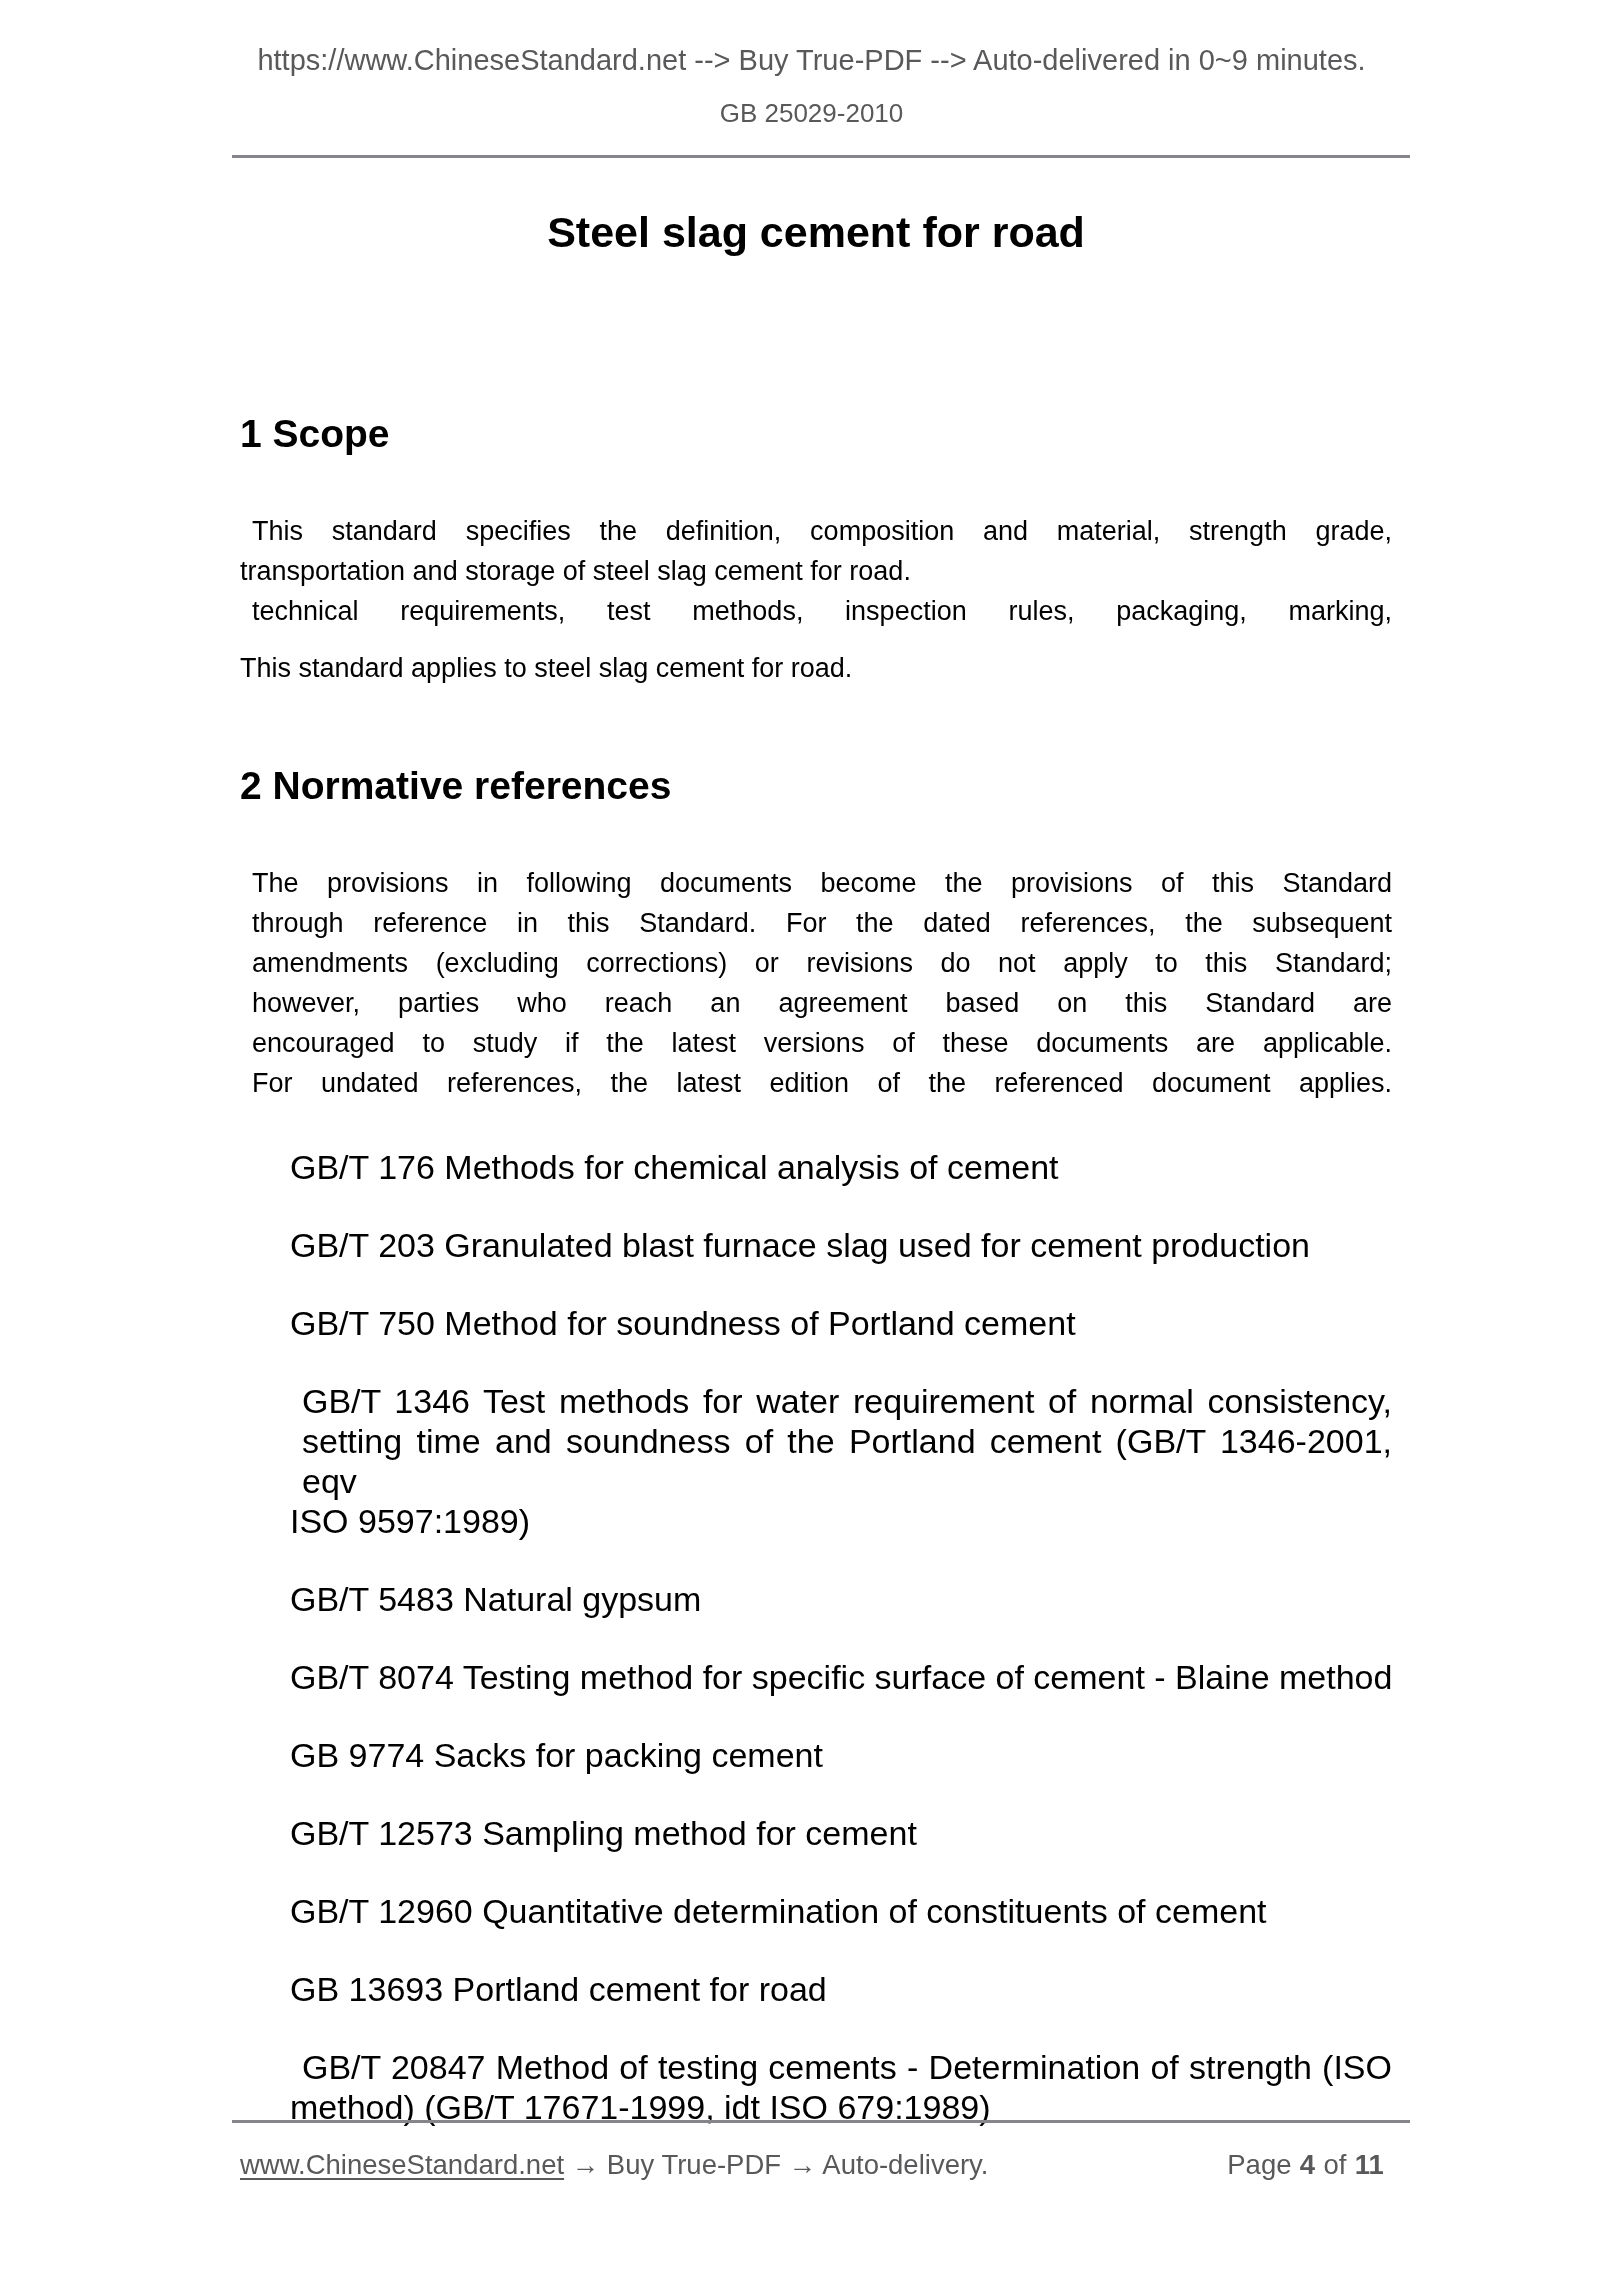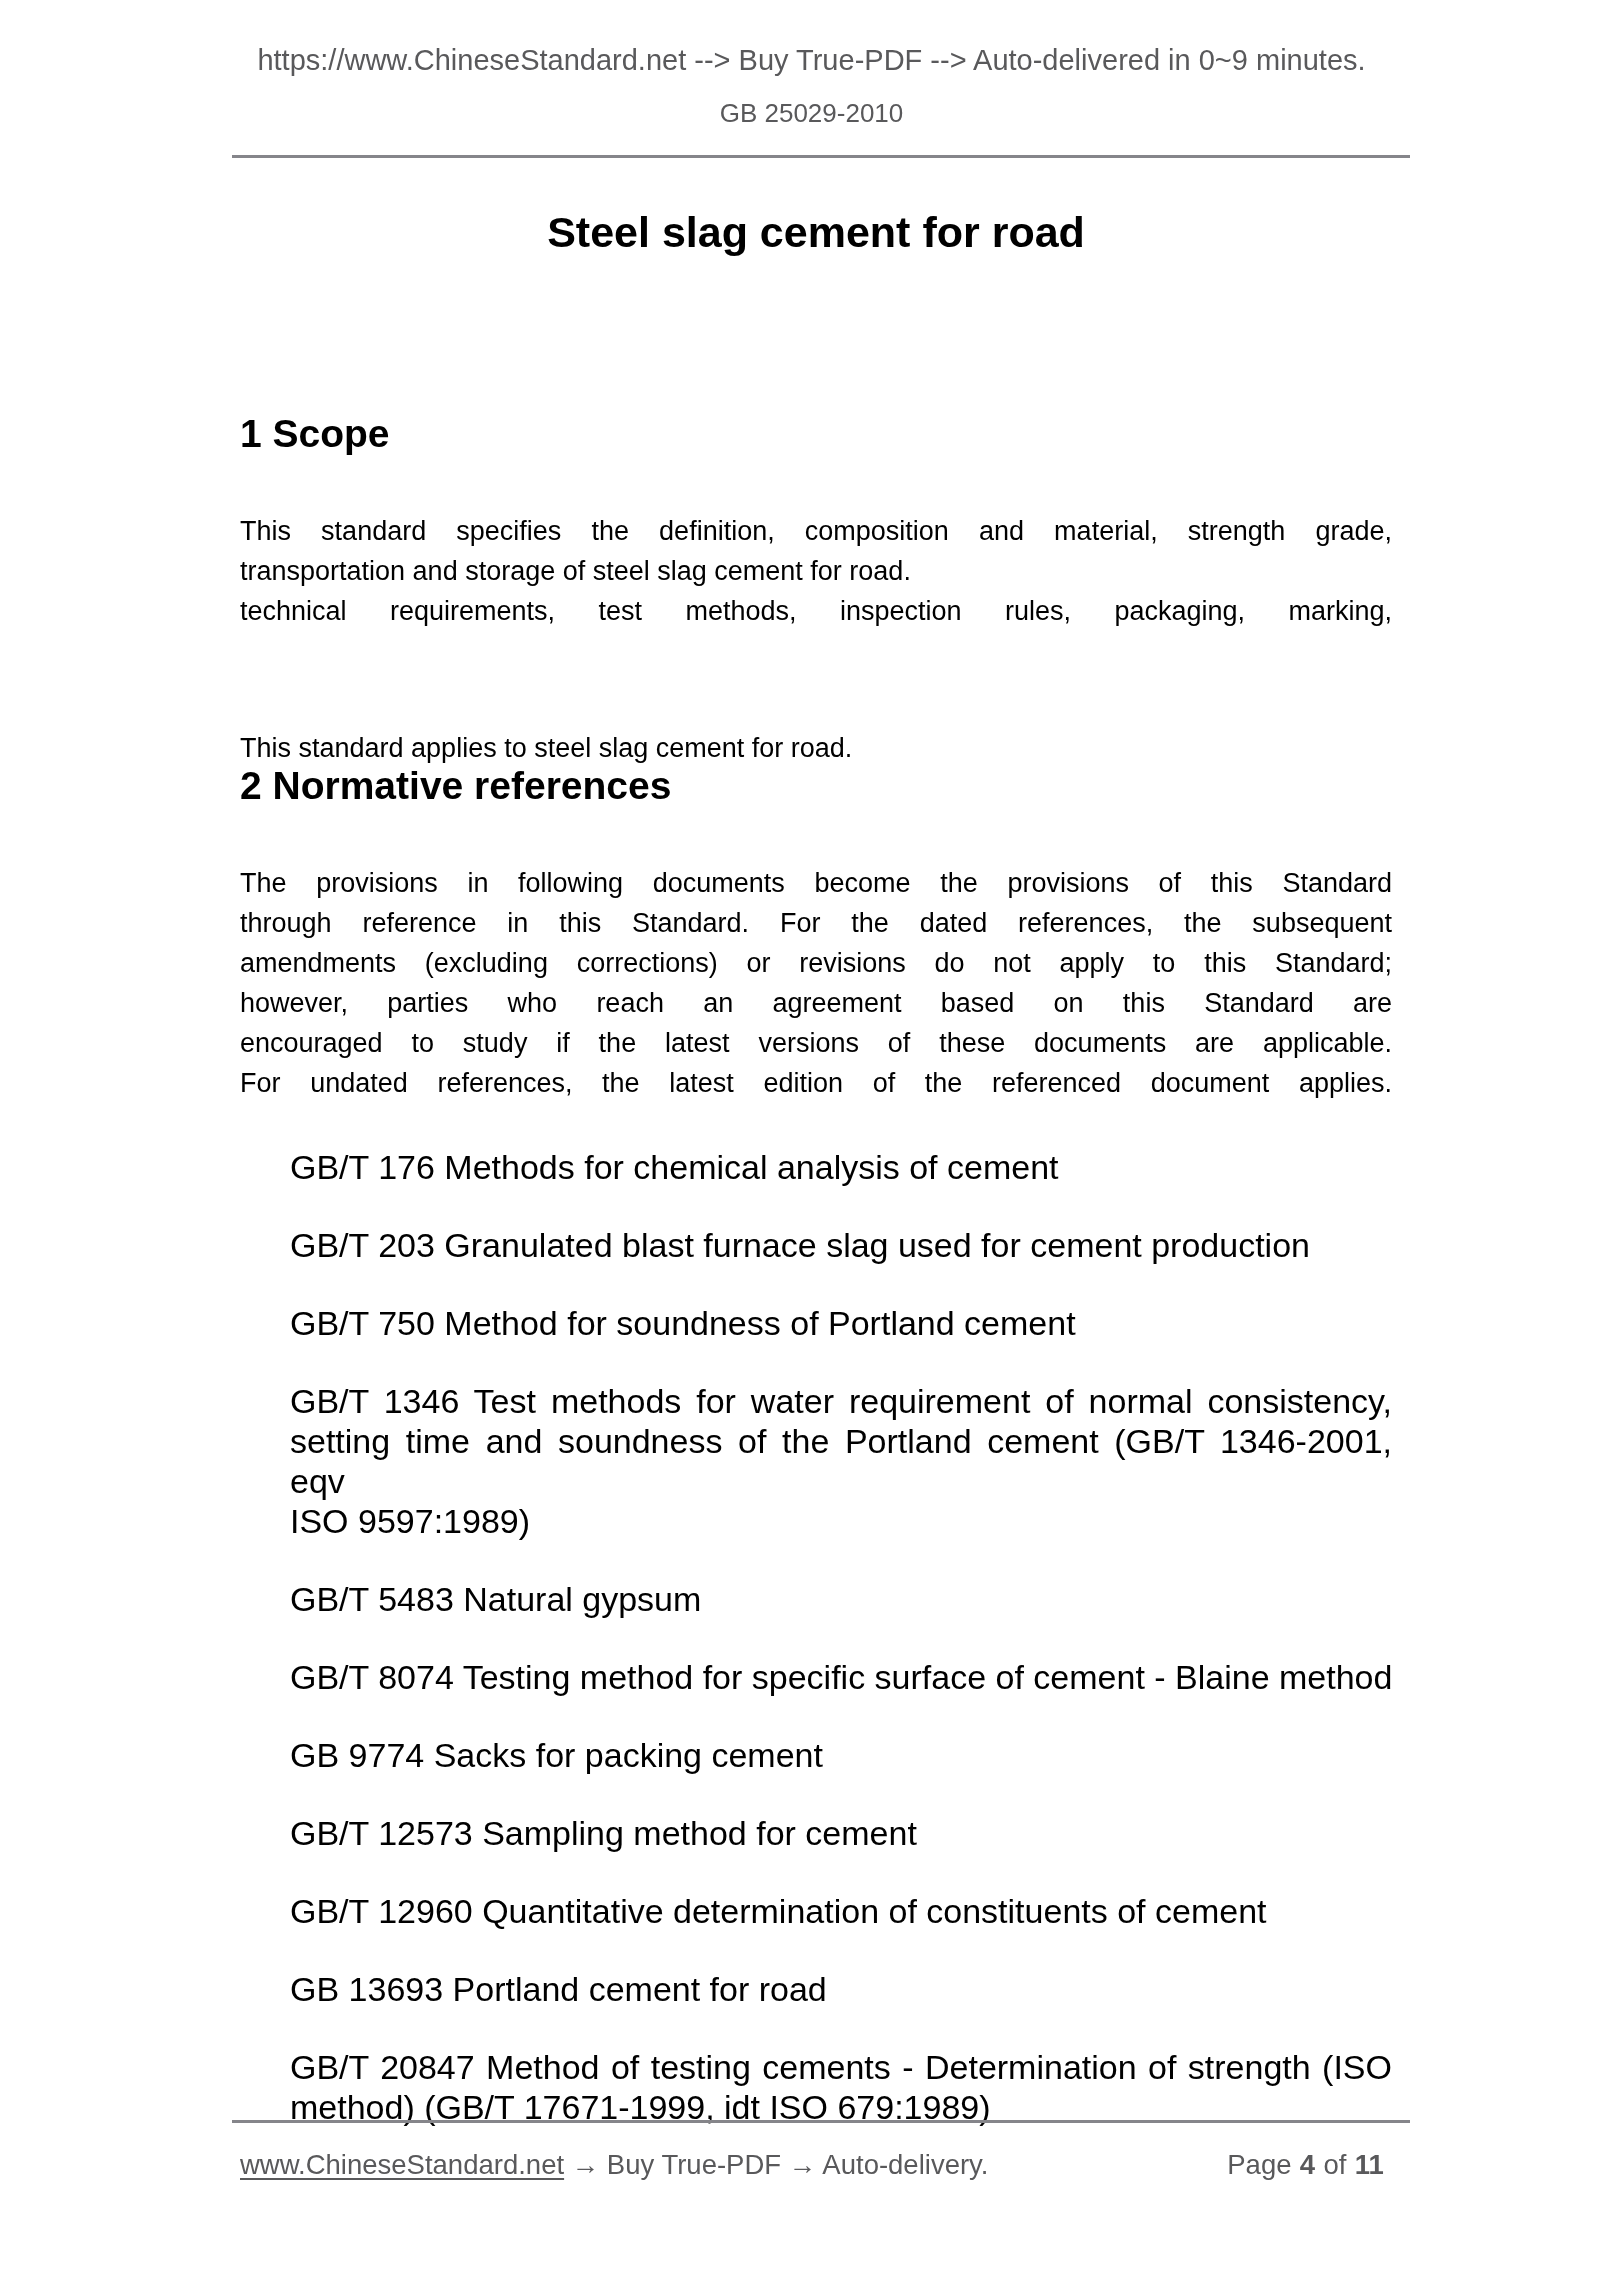--- a/index.html
+++ b/index.html
@@ -51,37 +51,38 @@
   .sec-head.h1 { top: 409px; }
   .sec-head.h2 { top: 761px; }
   .para {
     position: absolute;
     left: 240px;
     width: 1152px;
     font-size: 27px;
     line-height: 40px;
   }
   .para.p1 { top: 511px; }
-  .para.p2 { top: 728px; }
+  .para.p2 { top: 648px; }
   .para.p3 { top: 863px; }
   .refs {
     position: absolute;
     top: 1147px;
     left: 290px;
     width: 1102px;
     font-size: 34px;
     line-height: 40px;
   }
   .ref { margin-bottom: 38px; }
   .ln { white-space: nowrap; }
   .ln.j {
     white-space: normal;
     text-align: justify;
     text-align-last: justify;
     text-justify: inter-word;
+    margin-left: 12px;
   }
   .footer {
     position: absolute;
     top: 2148px;
     left: 240px;
     width: 1152px;
     display: flex;
     justify-content: space-between;
     align-items: flex-start;
     font-size: 27.5px;

